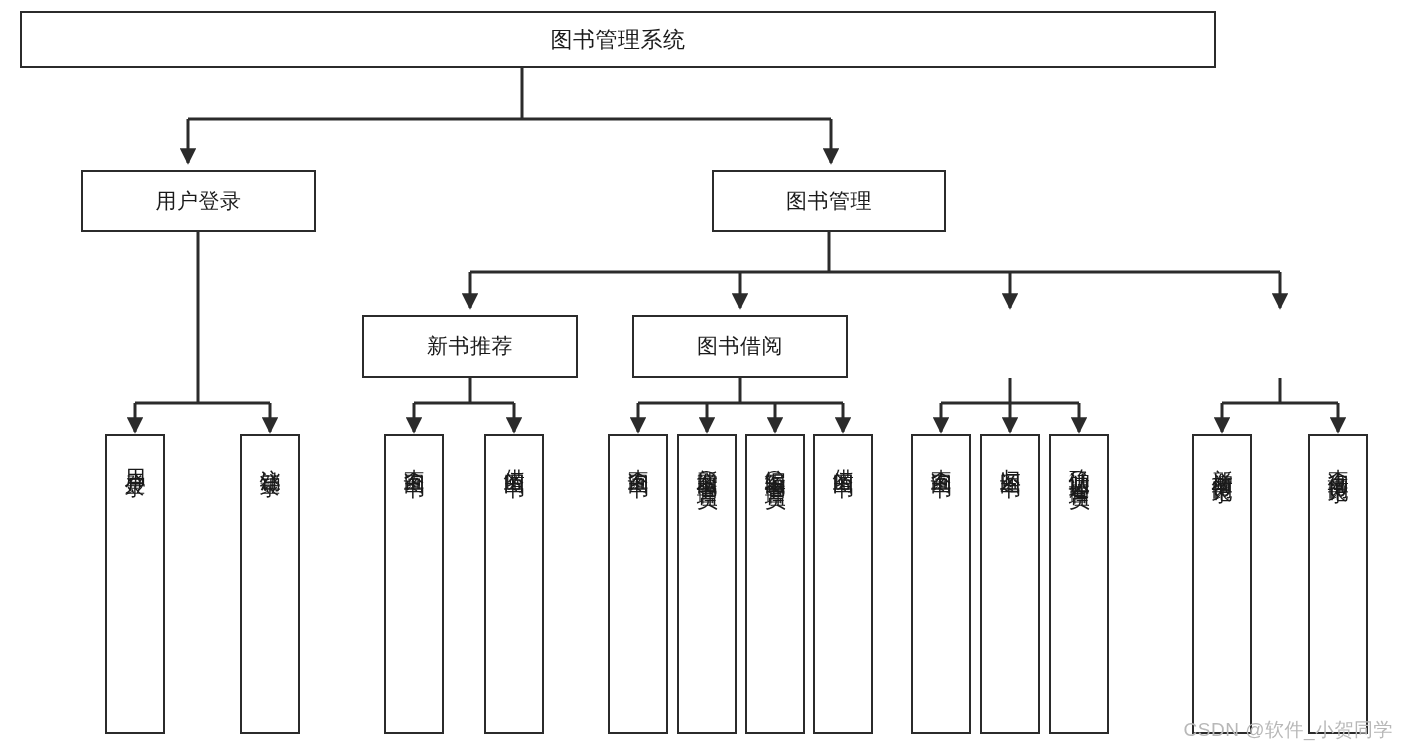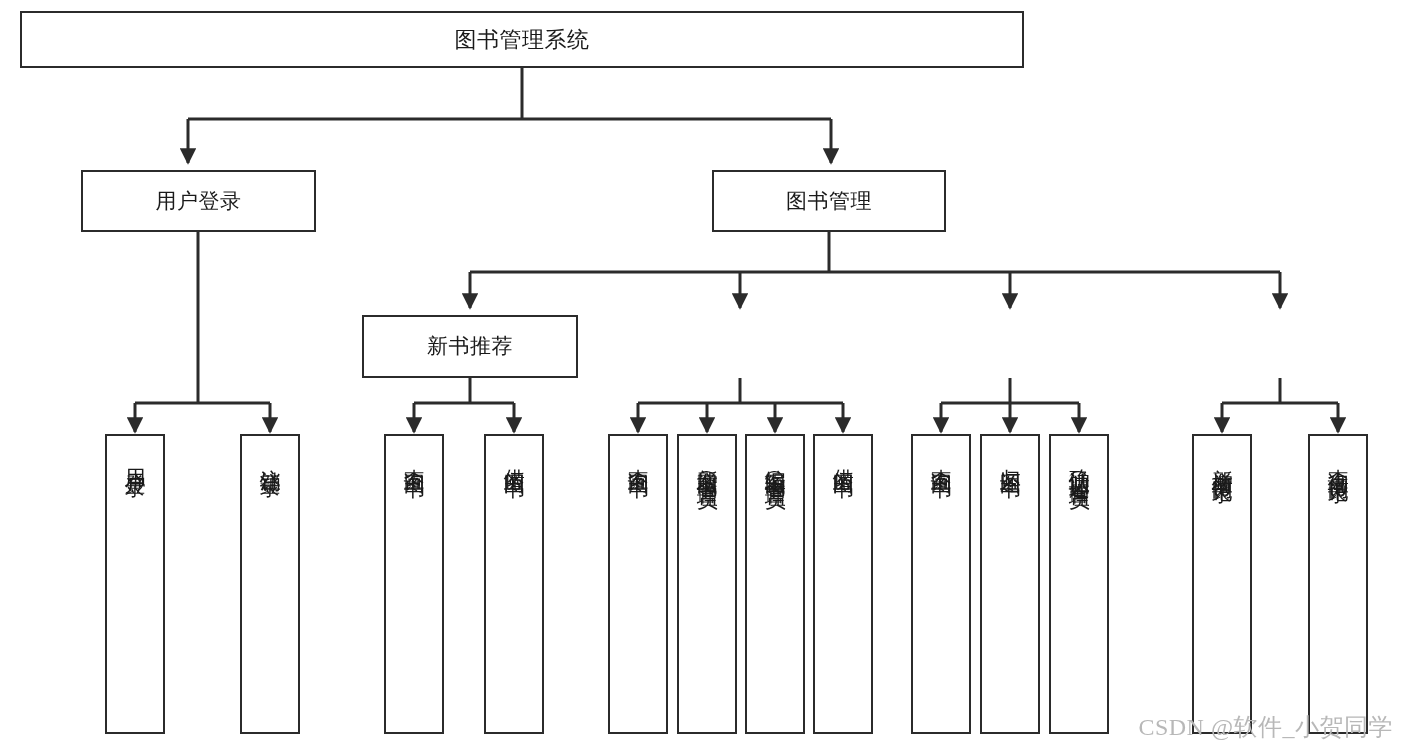--- a/index.html
+++ b/index.html
@@ -57,25 +57,24 @@
     text-orientation: upright;
     font-size: 21px;
     line-height: 1.25;
     letter-spacing: 3px;
     white-space: nowrap;
   }
   .watermark {
     position: absolute;
     right: 12px;
     bottom: 4px;
-    font-size: 24px;
+    font-size: 19px;
     color: #b8b8b8;
     letter-spacing: 0.5px;
     white-space: nowrap;
-    font-family: Liberation Serif, serif;
   }
 </style>
 </head>
 <body>
 
 <div id="canvas">
 
   <svg class="connectors" viewBox="0 0 1405 747">
     <defs>
       <marker id="arrow" viewBox="0 0 10 10" refX="9" refY="5" markerWidth="5.5" markerHeight="5.5" orient="auto-start-reverse">
@@ -119,36 +118,39 @@
       <path d="M 1010 403 L 1010 432" marker-end="url(#arrow)"></path>
       <path d="M 1079 403 L 1079 432" marker-end="url(#arrow)"></path>
 
       <path d="M 1280 378 L 1280 403"></path>
       <path d="M 1222 403 L 1338 403"></path>
       <path d="M 1222 403 L 1222 432" marker-end="url(#arrow)"></path>
       <path d="M 1338 403 L 1338 432" marker-end="url(#arrow)"></path>
     </g>
   </svg>
 
-  <div class="node root horizontal" style="left:20px; top:11px; width:1004px; height:57px;">
+  <div class="node root horizontal" style="left:20px; top:11px; width:1196px; height:57px;">
     <span class="node-label">图书管理系统</span>
   </div>
 
   <div class="node horizontal" style="left:81px; top:170px; width:235px; height:62px;">
     <span class="node-label">用户登录</span>
   </div>
 
   <div class="node horizontal" style="left:712px; top:170px; width:234px; height:62px;align-items:center;">
     <span class="node-label">图书管理</span>
   </div>
 
   <div class="node horizontal" style="left:362px; top:315px; width:216px; height:63px;">
     <span class="node-label">新书推荐</span>
   </div>
 
+  <div class="node horizontal" style="left:632px; top:315px; width:216px; height:63px;">
+    <span class="node-label">图书借阅</span>
+  </div>
 
 
 
   <div class="node vertical" style="left:105px; top:434px; width:60px; height:300px;">
     <span class="node-label">用户登录</span>
   </div>
 
   <div class="node vertical" style="left:240px; top:434px; width:60px; height:300px;">
     <span class="node-label">注销登录</span>
   </div>

